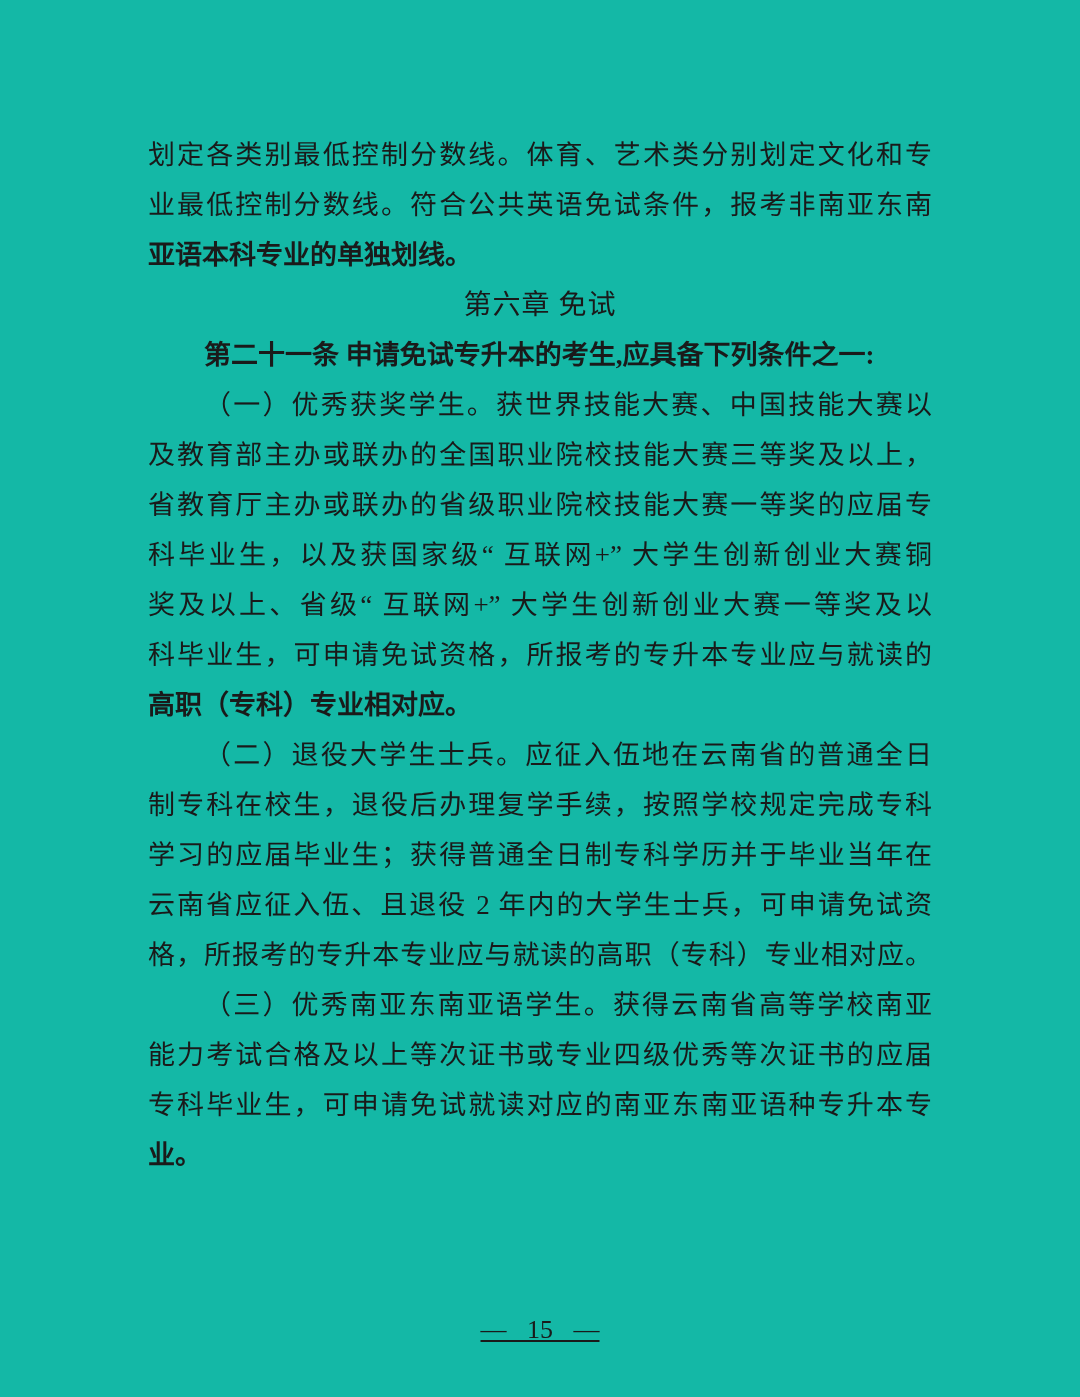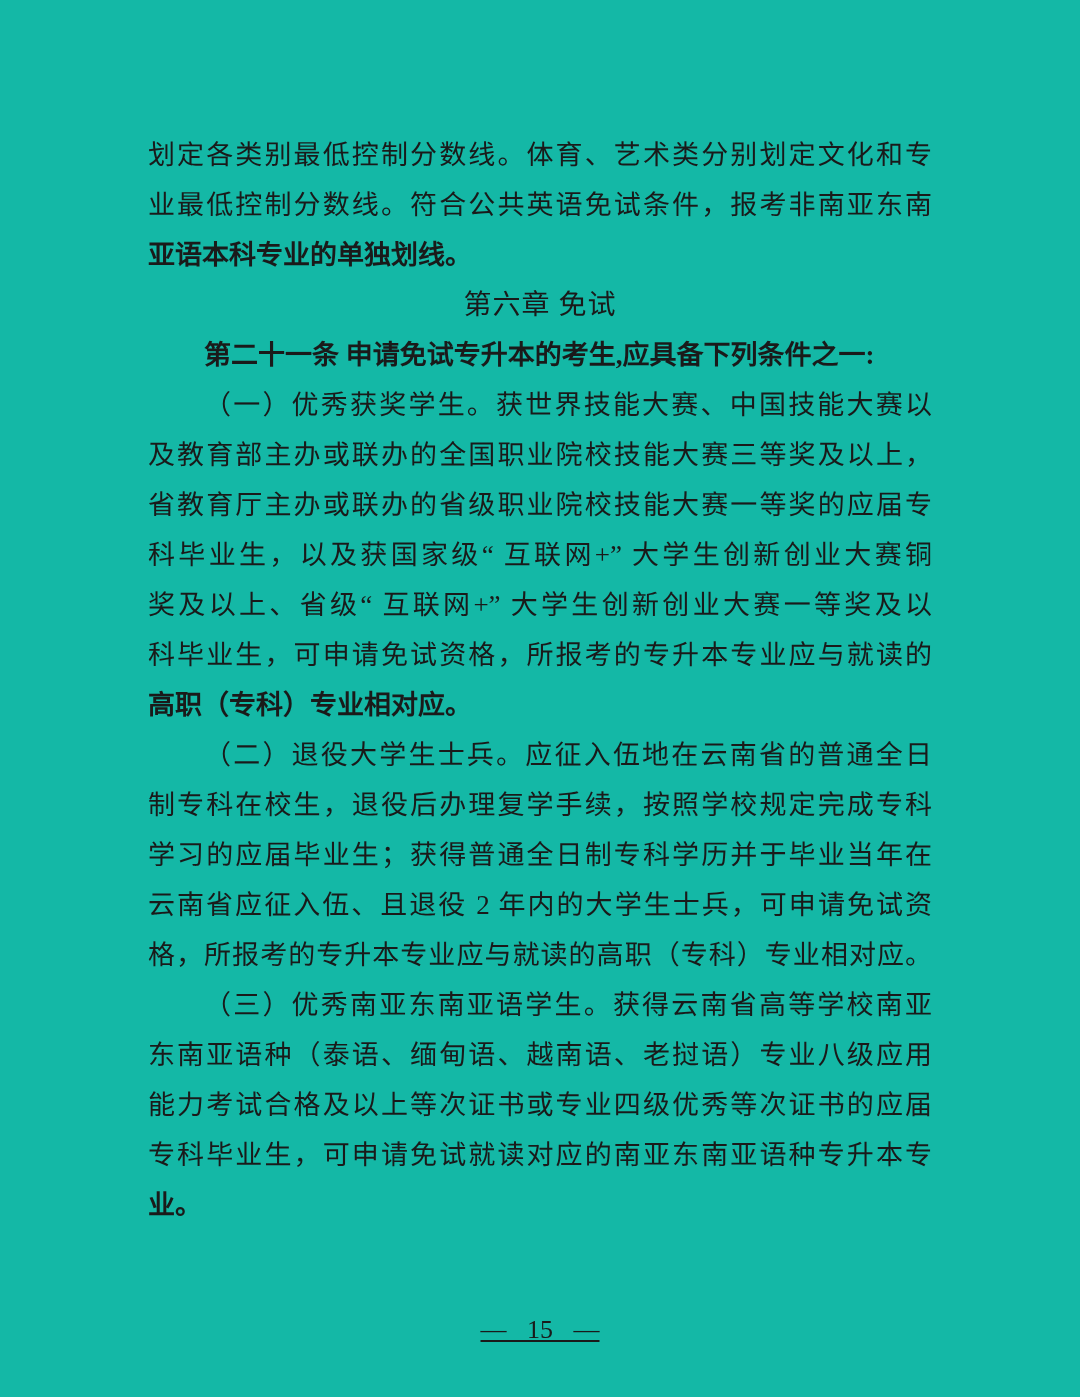--- a/index.html
+++ b/index.html
@@ -76,21 +76,20 @@
       <div class="line">科毕业生，以及获国家级“ 互联网+” 大学生创新创业大赛铜</div>
       <div class="line">奖及以上、省级“ 互联网+” 大学生创新创业大赛一等奖及以</div>
       <div class="line">科毕业生，可申请免试资格，所报考的专升本专业应与就读的</div>
       <div class="line last">高职（专科）专业相对应。</div>
       <div class="line indent">（二）退役大学生士兵。应征入伍地在云南省的普通全日</div>
       <div class="line">制专科在校生，退役后办理复学手续，按照学校规定完成专科</div>
       <div class="line">学习的应届毕业生；获得普通全日制专科学历并于毕业当年在</div>
       <div class="line">云南省应征入伍、且退役 2 年内的大学生士兵，可申请免试资</div>
       <div class="line">格，所报考的专升本专业应与就读的高职（专科）专业相对应。</div>
       <div class="line indent">（三）优秀南亚东南亚语学生。获得云南省高等学校南亚</div>
-      <div class="line">东南亚语种（泰语、缅甸语、越南语、老挝语）专业八级应用</div>
       <div class="line">能力考试合格及以上等次证书或专业四级优秀等次证书的应届</div>
       <div class="line">专科毕业生，可申请免试就读对应的南亚东南亚语种专升本专</div>
       <div class="line last">业。</div>
     </div>
   <div class="footer">
     <span>— 15 —</span>
   </div>
 </div>
 
 </body></html>

